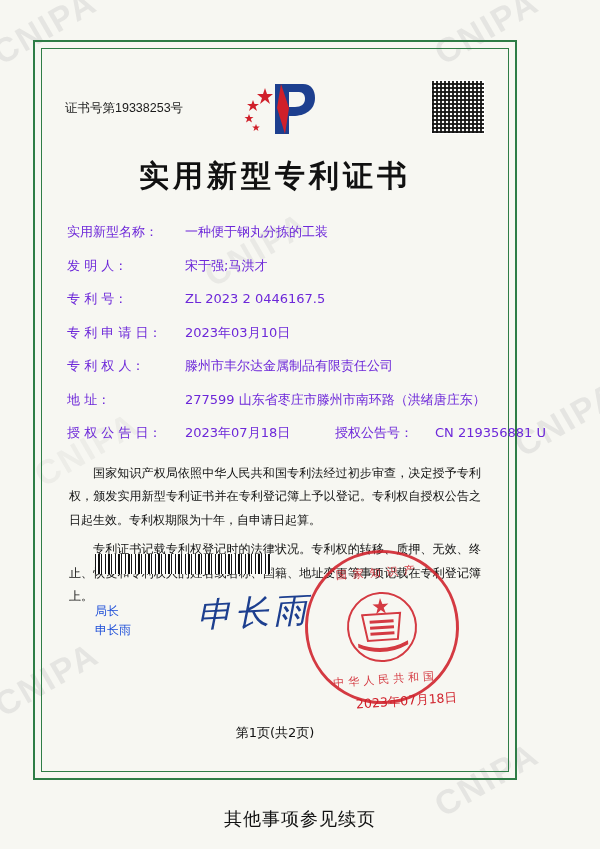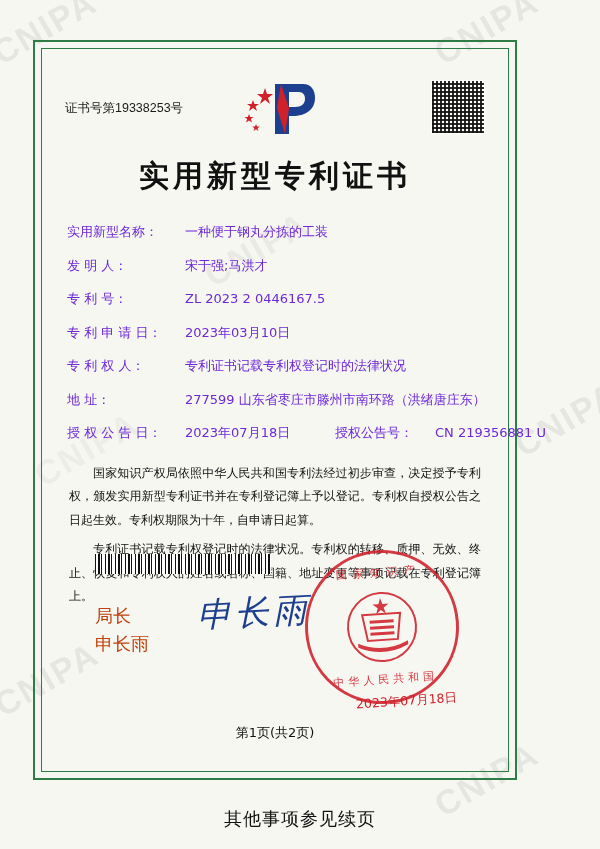--- a/index.html
+++ b/index.html
@@ -160,23 +160,23 @@
     width: 176px;
     height: 20px;
     background: repeating-linear-gradient(90deg,
       #111 0 1px, #fff 1px 3px, #111 3px 5px, #fff 5px 6px,
       #111 6px 7px, #fff 7px 10px);
   }
   .director {
     position: absolute;
     left: 28px;
     top: 48px;
-    font-size: 18px;
+    font-size: 12px;
     line-height: 1.55;
-    color: #c2410c;
+    color: #1d4ed8;
     font-family: "DejaVu Sans", sans-serif;
   }
   .signature {
     position: absolute;
     left: 130px;
     top: 36px;
     font-size: 34px;
     color: #1d3f8f;
     font-family: "DejaVu Serif", serif;
     font-style: italic;
@@ -294,21 +294,21 @@
       <div class="field">
         <div class="flabel">专    利    号：</div>
         <div class="fvalue">ZL 2023 2 0446167.5</div>
       </div>
       <div class="field">
         <div class="flabel">专 利 申 请 日：</div>
         <div class="fvalue">2023年03月10日</div>
       </div>
       <div class="field">
         <div class="flabel">专  利  权  人：</div>
-        <div class="fvalue">专利证书记载专利权登记时的法律状况</div>
+        <div class="fvalue">滕州市丰尔达金属制品有限责任公司</div>
       </div>
       <div class="field">
         <div class="flabel">地          址：</div>
         <div class="fvalue">277599 山东省枣庄市滕州市南环路（洪绪唐庄东）</div>
       </div>
       <div class="field split">
         <div class="flabel">授 权 公 告 日：</div>
         <div class="fvalue">2023年07月18日</div>
         <div class="flabel" style="width:100px;flex:0 0 100px;">授权公告号：</div>
         <div class="fvalue">CN 219356881 U</div>

